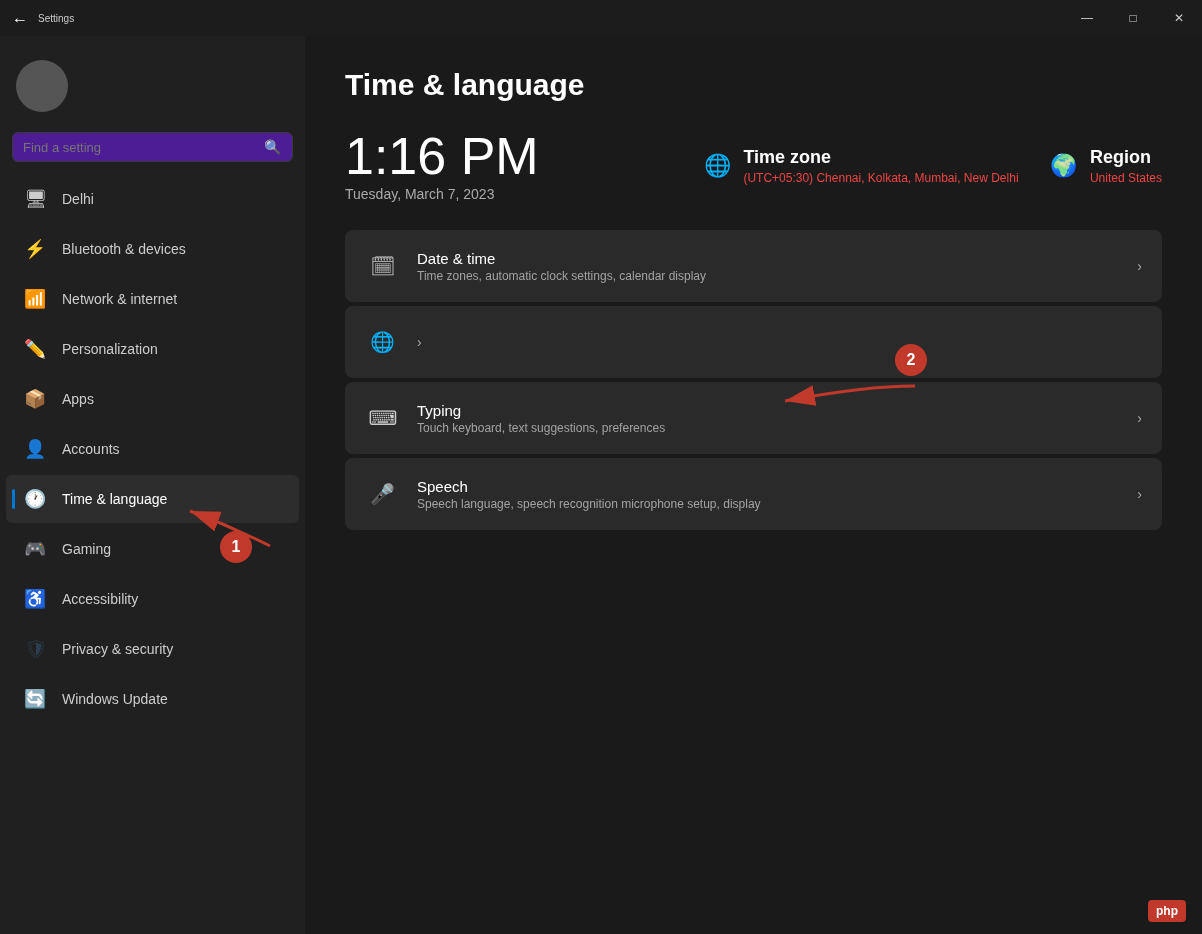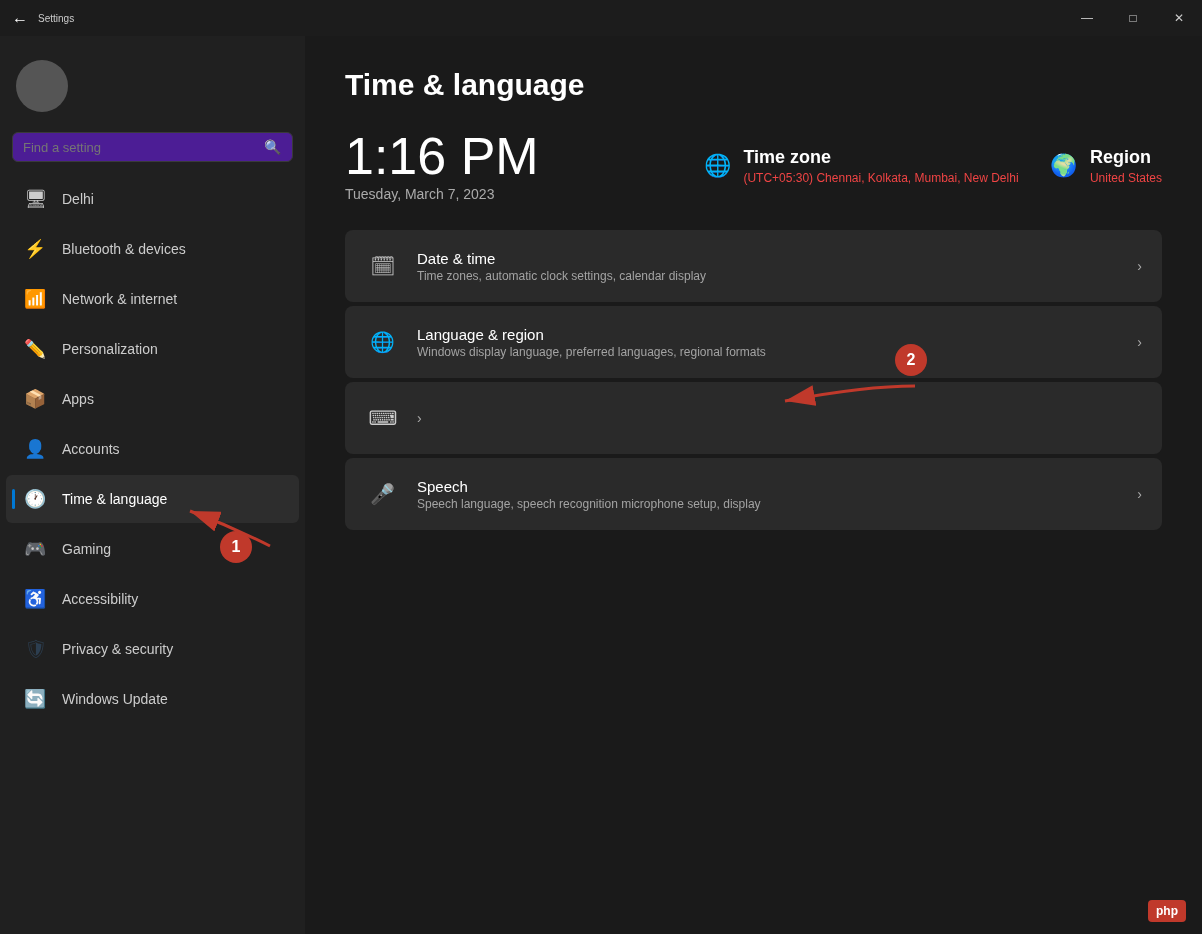--- a/index.html
+++ b/index.html
@@ -382,29 +382,29 @@
       <div class="card-icon">🗓</div>
       <div class="card-text">
         <div class="card-title">Date &amp; time</div>
         <div class="card-subtitle">Time zones, automatic clock settings, calendar display</div>
       </div>
       <div class="card-chevron">›</div>
     </div>
 
     <div class="settings-card">
       <div class="card-icon">🌐</div>
-      <div class="card-text">
-        <div class="card-title">Language &amp; region</div>
-        <div class="card-subtitle">Windows display language, preferred languages, regional formats</div>
-      </div>
       <div class="card-chevron">›</div>
     </div>
 
     <div class="settings-card" style="position:relative;">
       <div class="card-icon">⌨</div>
+      <div class="card-text">
+        <div class="card-title">Typing</div>
+        <div class="card-subtitle">Touch keyboard, text suggestions, preferences</div>
+      </div>
       <div class="card-chevron">›</div>
     </div>
 
     <div class="settings-card">
       <div class="card-icon">🎤</div>
       <div class="card-text">
         <div class="card-title">Speech</div>
         <div class="card-subtitle">Speech language, speech recognition microphone setup, display</div>
       </div>
       <div class="card-chevron">›</div>

